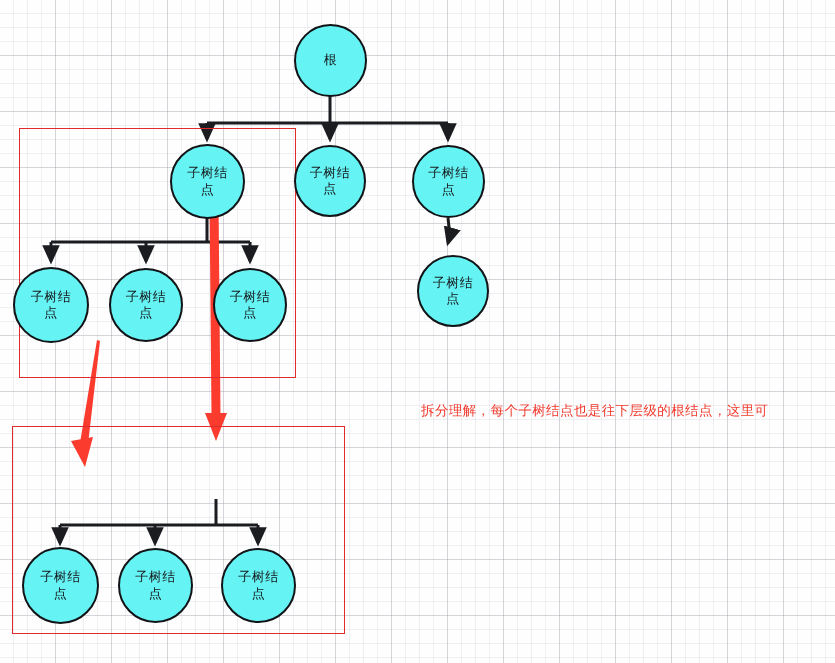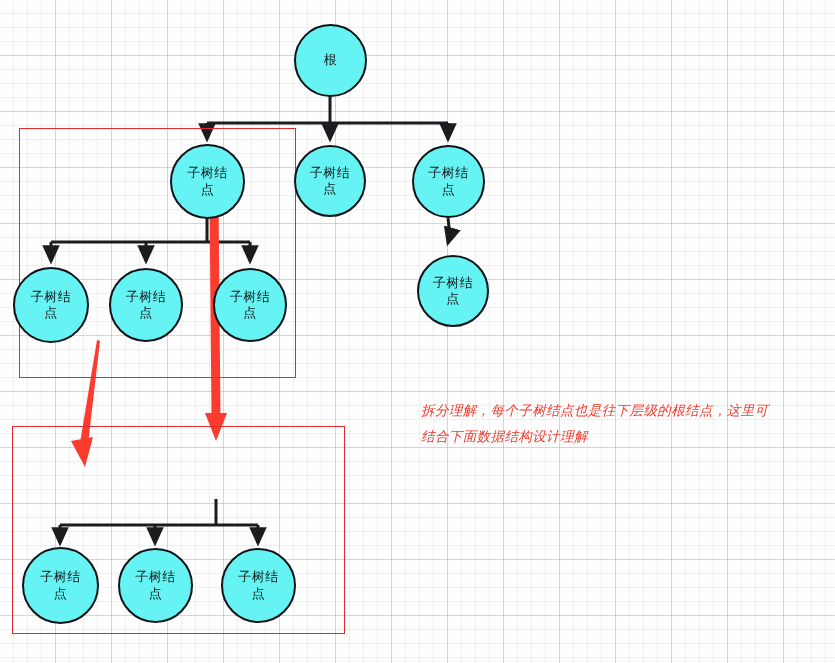--- a/index.html
+++ b/index.html
@@ -165,18 +165,17 @@
         <span style="display:block">点</span>
       </span>
   </div>
   <div class="node" style="left:221px;top:548px;width:75px;height:75px;">
     <span>
         <span style="display:block">子树结</span>
         <span style="display:block">点</span>
       </span>
   </div>
 
-  <div class="annot" style="left:421px;top:398px;font-style:italic;">
+  <div class="annot" style="left:421px;top:398px;">
     <div>拆分理解，每个子树结点也是往下层级的根结点，这里可</div>
-    <div>结合下面数据结构设计理解</div>
   </div>
 
 </div>
 
 </body></html>

